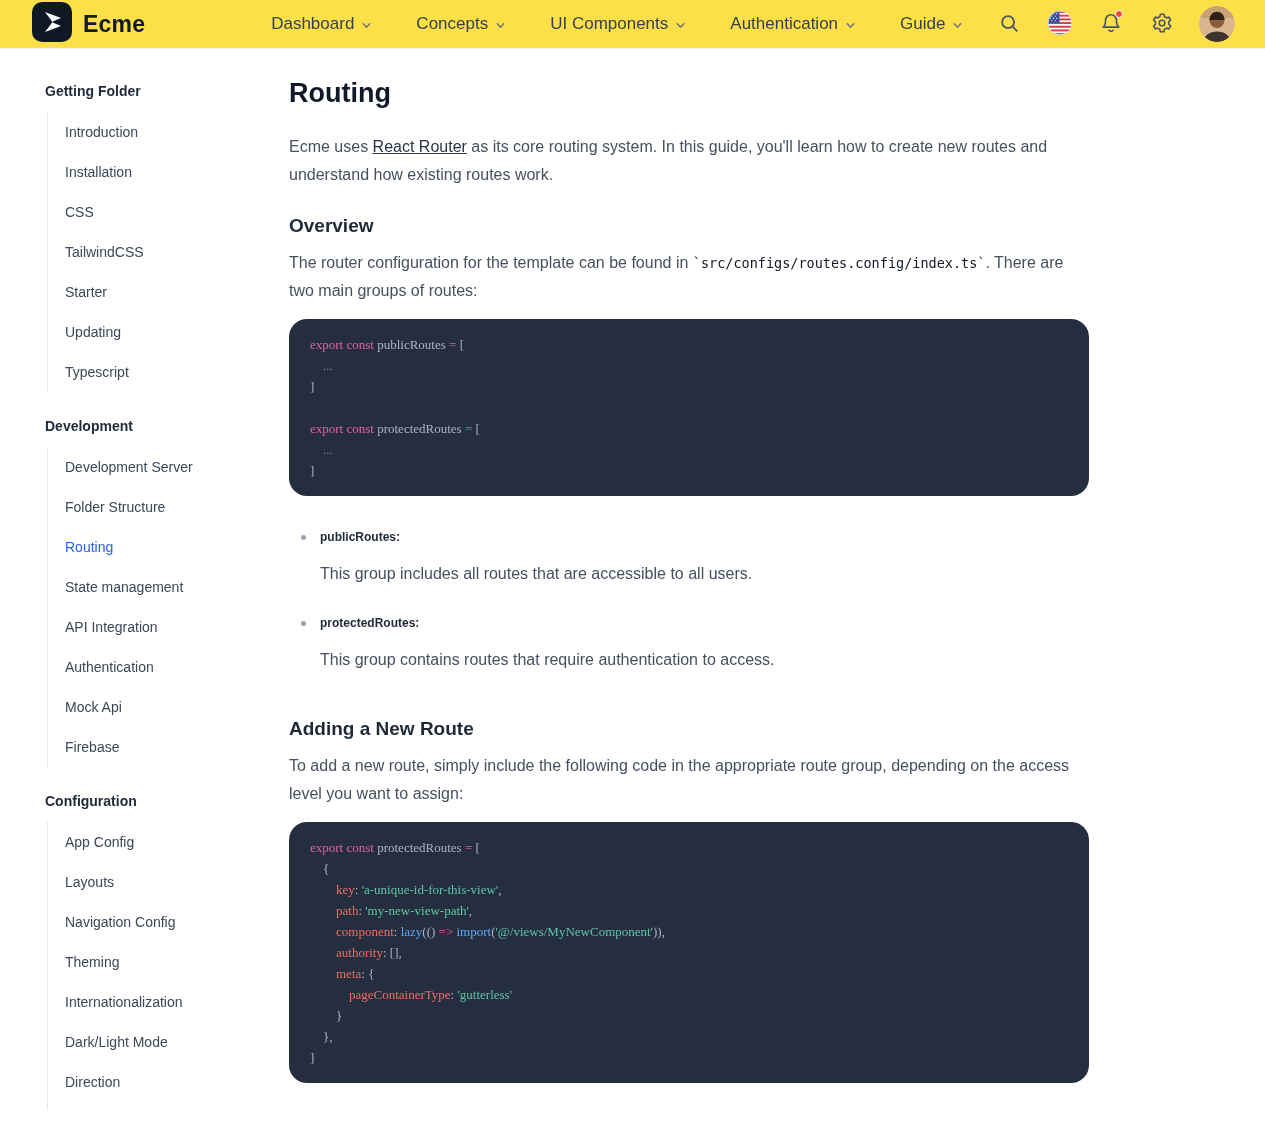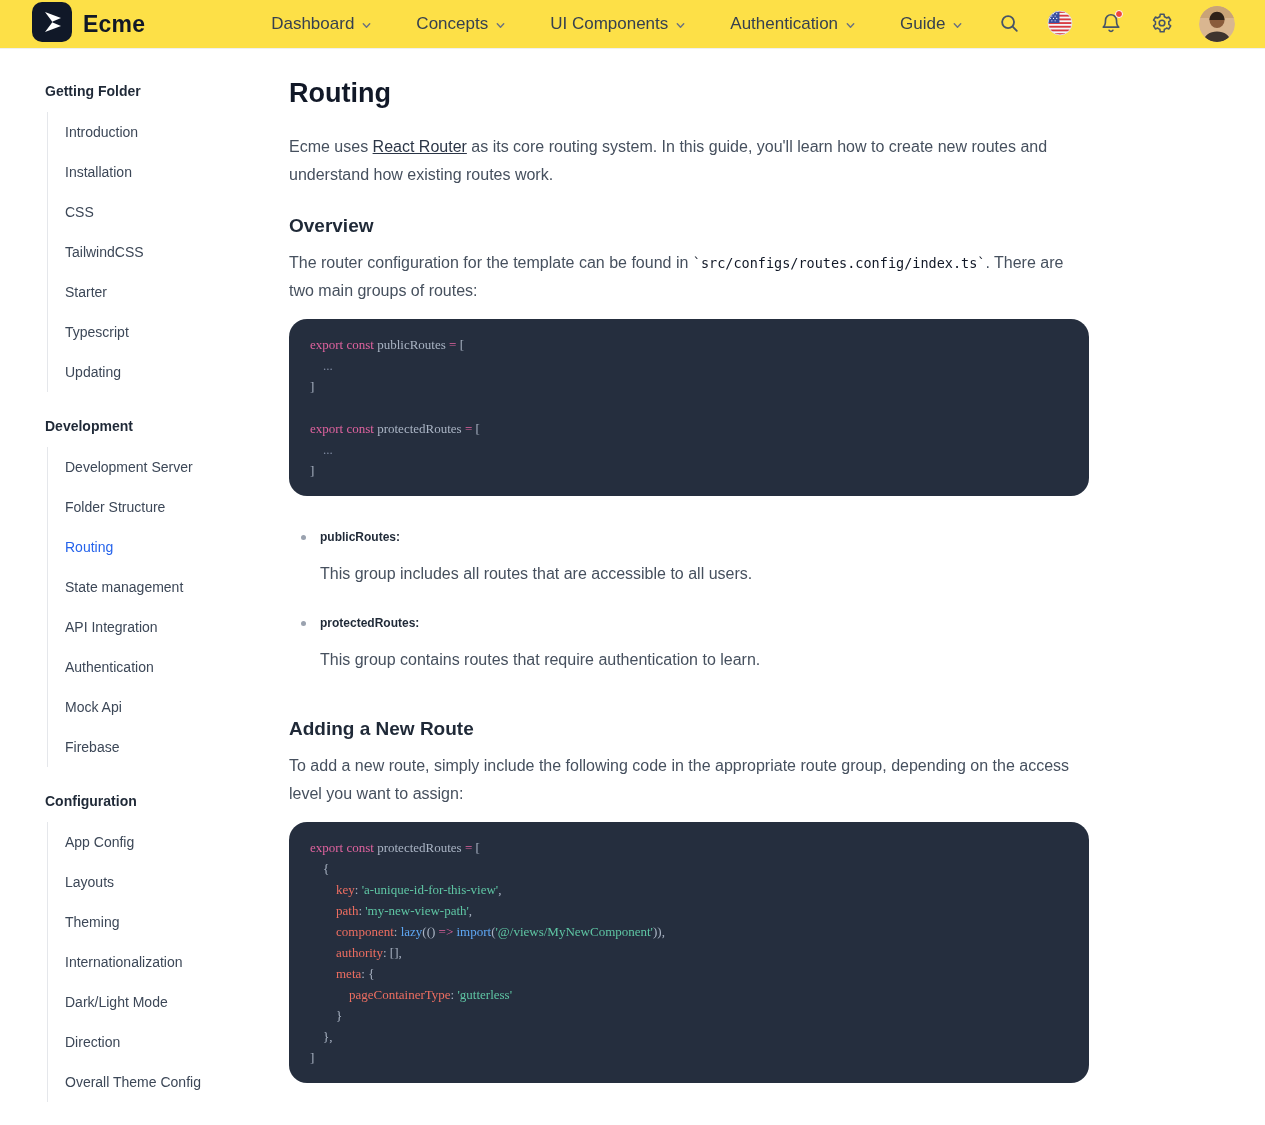--- a/index.html
+++ b/index.html
@@ -203,38 +203,39 @@
 
 <div class="layout">
   <aside id="sidebar">
       <div class="side-title">Getting Folder</div>
       <div class="side-list">
         <div class="side-item">Introduction</div>
         <div class="side-item">Installation</div>
         <div class="side-item">CSS</div>
         <div class="side-item">TailwindCSS</div>
         <div class="side-item">Starter</div>
+        <div class="side-item">Updating</div>
         <div class="side-item">Typescript</div>
-        <div class="side-item">Updating</div>
       </div>
       <div class="side-title">Development</div>
       <div class="side-list">
         <div class="side-item">Development Server</div>
         <div class="side-item">Folder Structure</div>
         <div class="side-item active">Routing</div>
         <div class="side-item">State management</div>
         <div class="side-item">API Integration</div>
         <div class="side-item">Authentication</div>
         <div class="side-item">Mock Api</div>
         <div class="side-item">Firebase</div>
       </div>
       <div class="side-title">Configuration</div>
       <div class="side-list">
         <div class="side-item">App Config</div>
         <div class="side-item">Layouts</div>
+        <div class="side-item">Navigation Config</div>
         <div class="side-item">Theming</div>
         <div class="side-item">Internationalization</div>
         <div class="side-item">Dark/Light Mode</div>
         <div class="side-item">Direction</div>
         <div class="side-item">Overall Theme Config</div>
       </div>
     </aside>
 
   <main>
     <h1>Routing</h1>
@@ -255,21 +256,21 @@
           <span class="bullet-dot"></span>
           <div>
             <div class="rg-term">publicRoutes:</div>
             <div class="rg-desc">This group includes all routes that are accessible to all users.</div>
           </div>
         </div>
         <div class="route-group">
           <span class="bullet-dot"></span>
           <div>
             <div class="rg-term">protectedRoutes:</div>
-            <div class="rg-desc">This group contains routes that require authentication to learn.</div>
+            <div class="rg-desc">This group contains routes that require authentication to access.</div>
           </div>
         </div>
       </div>
 
     <h2 class="h2-adding">Adding a New Route</h2>
     <p class="para">To add a new route, simply include the following code in the appropriate route group, depending on the access level you want to assign:</p>
 
     <pre class="code" id="code-block-2"><div class="code-line"><span class="tok-kw">export</span><span class="tok-pl"> </span><span class="tok-kw">const</span><span class="tok-pl"> </span><span class="tok-pl">protectedRoutes </span><span class="tok-kw">=</span><span class="tok-pl"> [</span></div><div class="code-line"><span class="tok-pl">    {</span></div><div class="code-line"><span class="tok-pl">        </span><span class="tok-prop">key</span><span class="tok-pl">: </span><span class="tok-str">'a-unique-id-for-this-view'</span><span class="tok-pl">,</span></div><div class="code-line"><span class="tok-pl">        </span><span class="tok-prop">path</span><span class="tok-pl">: </span><span class="tok-str">'my-new-view-path'</span><span class="tok-pl">,</span></div><div class="code-line"><span class="tok-pl">        </span><span class="tok-prop">component</span><span class="tok-pl">: </span><span class="tok-fn">lazy</span><span class="tok-pl">(() </span><span class="tok-kw">=&gt;</span><span class="tok-pl"> </span><span class="tok-fn">import</span><span class="tok-pl">(</span><span class="tok-str">'@/views/MyNewComponent'</span><span class="tok-pl">)),</span></div><div class="code-line"><span class="tok-pl">        </span><span class="tok-prop">authority</span><span class="tok-pl">: [],</span></div><div class="code-line"><span class="tok-pl">        </span><span class="tok-prop">meta</span><span class="tok-pl">: {</span></div><div class="code-line"><span class="tok-pl">            </span><span class="tok-prop">pageContainerType</span><span class="tok-pl">: </span><span class="tok-str">'gutterless'</span></div><div class="code-line"><span class="tok-pl">        }</span></div><div class="code-line"><span class="tok-pl">    },</span></div><div class="code-line"><span class="tok-pl">]</span></div></pre>
 
   </main>

